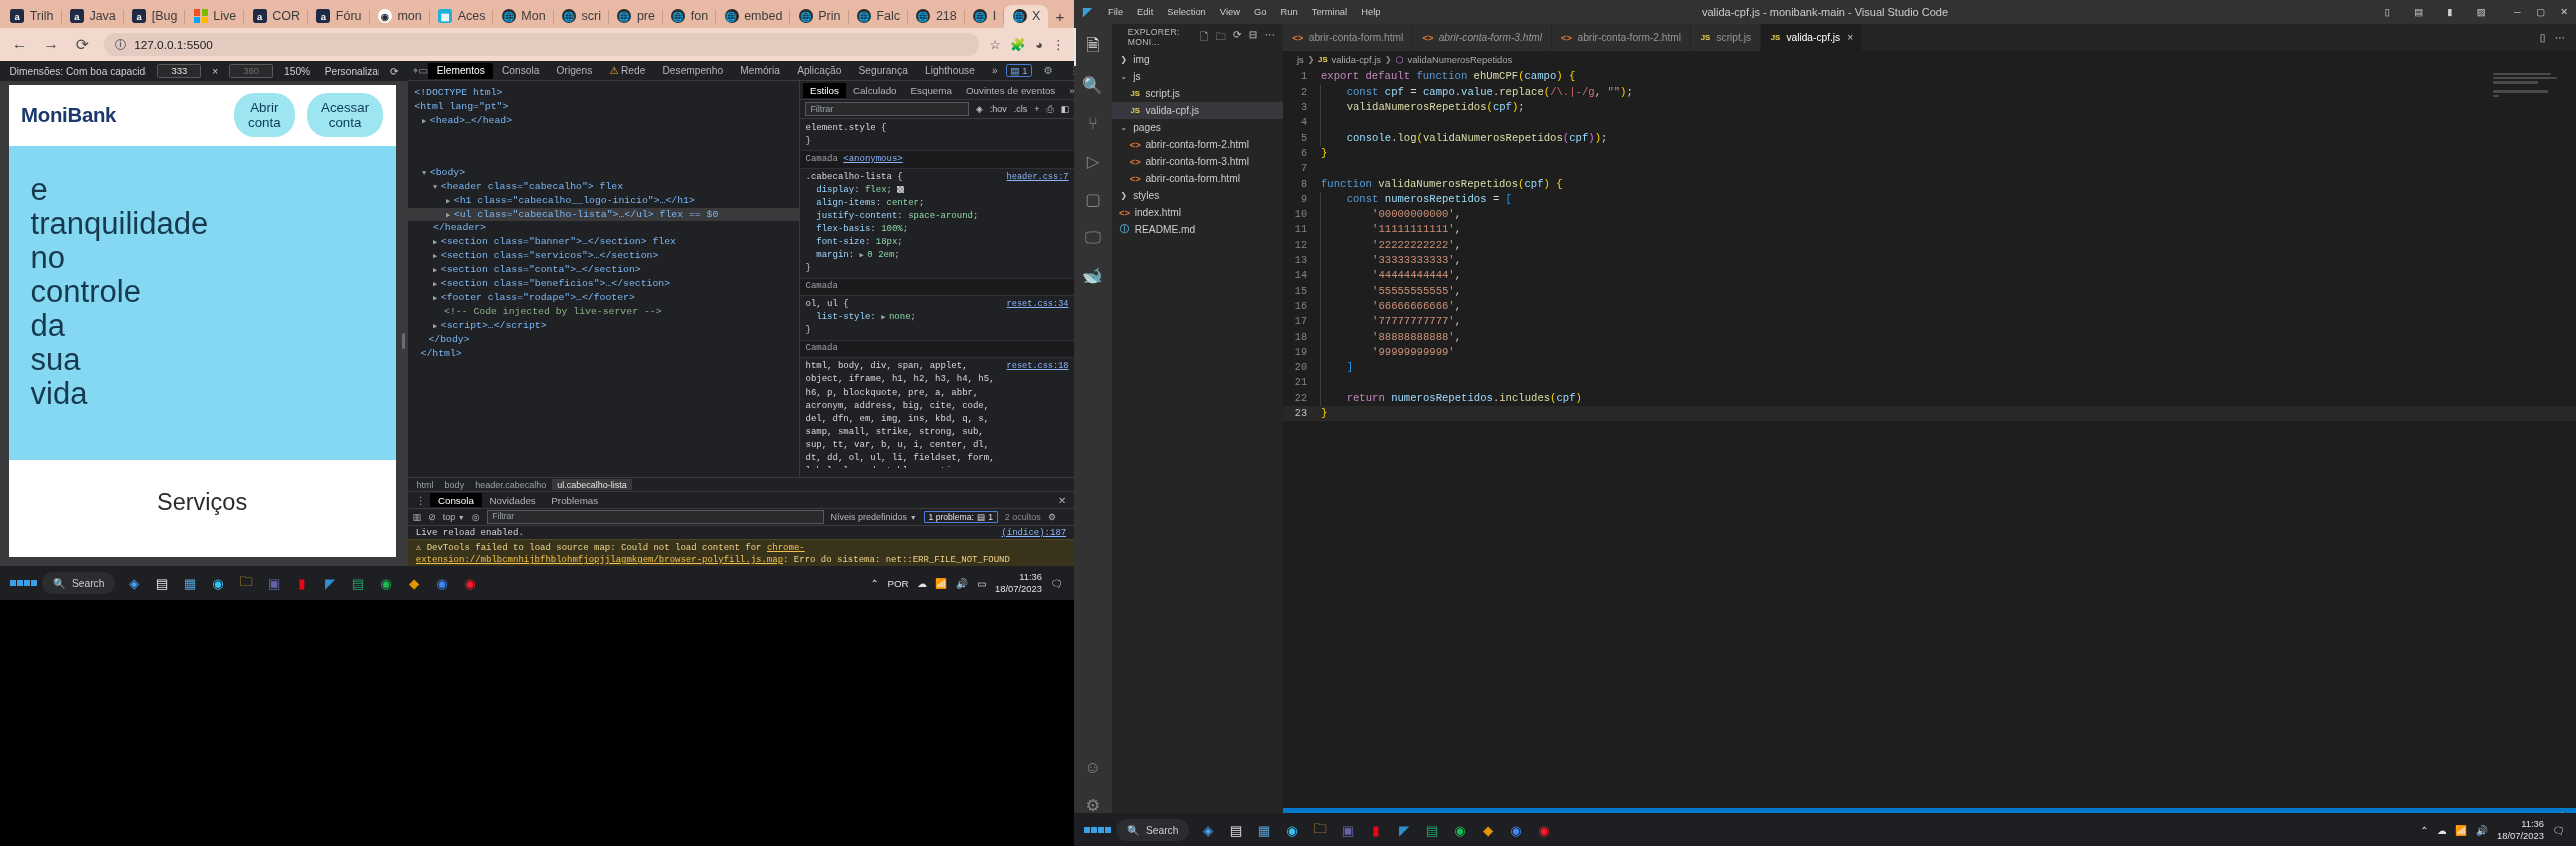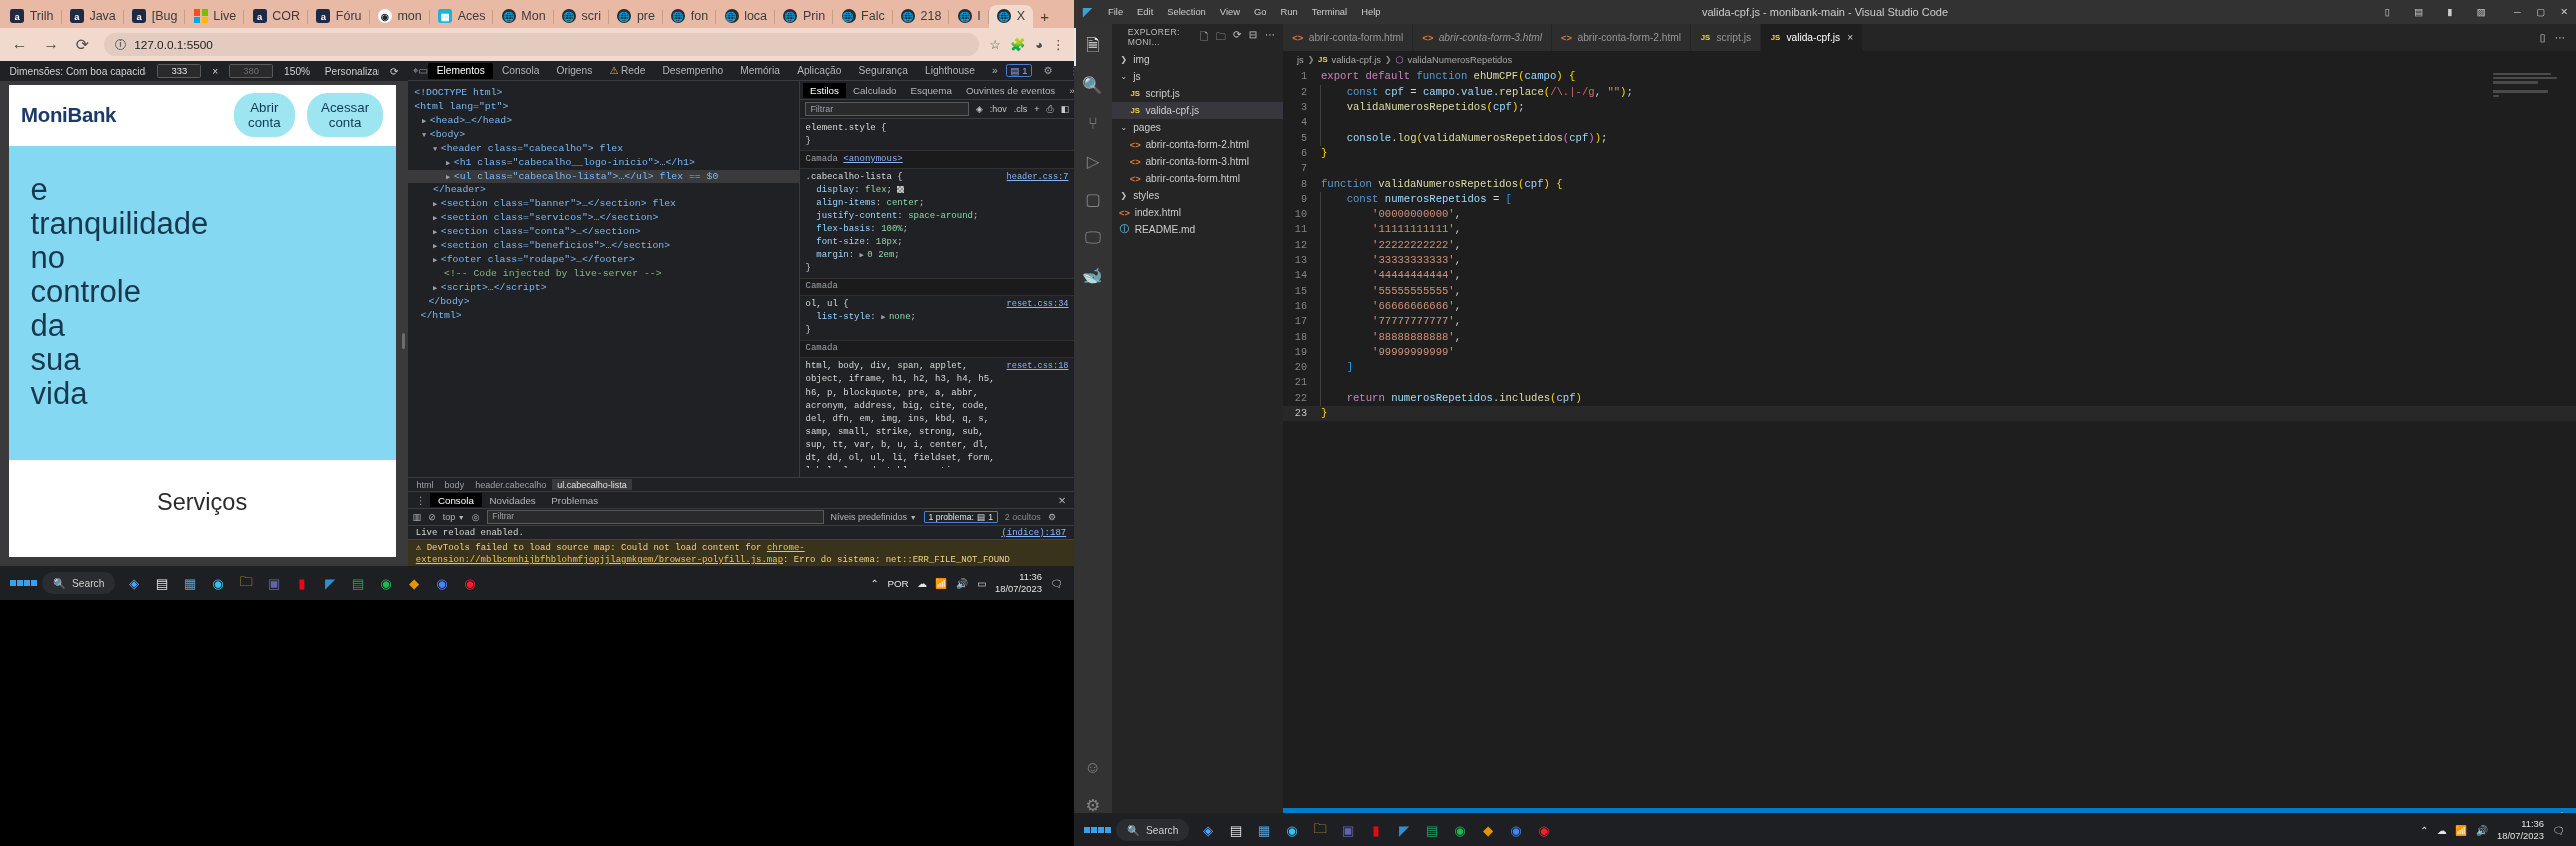--- a/index.html
+++ b/index.html
@@ -275,21 +275,21 @@
     <div class="ctab">
         <span class="favicon fv-globe">🌐</span>
         <span class="tlabel">pre</span>
       </div>
     <div class="ctab">
         <span class="favicon fv-globe">🌐</span>
         <span class="tlabel">fon</span>
       </div>
     <div class="ctab">
         <span class="favicon fv-globe">🌐</span>
-        <span class="tlabel">loca</span>
+        <span class="tlabel">embed</span>
       </div>
     <div class="ctab">
         <span class="favicon fv-globe">🌐</span>
         <span class="tlabel">Prin</span>
       </div>
     <div class="ctab">
         <span class="favicon fv-globe">🌐</span>
         <span class="tlabel">Falc</span>
       </div>
     <div class="ctab">
@@ -398,21 +398,21 @@
           <span class="dticon">⋮</span>
           <span class="dticon">✕</span>
         </span>
       </div>
 
       <div id="dtbody">
         <div id="tree">
           <div class="tl"><span class="tag">&lt;!DOCTYPE html&gt;</span></div>
           <div class="tl"><span class="tag">&lt;html lang="pt"&gt;</span></div>
           <div class="tl" style="padding-left:14px;"><span class="tri">▶</span><span class="tag">&lt;head&gt;…&lt;/head&gt;</span></div>
-          <div class="tl" style="padding-left:14px;"><span class="tri">▼</span><span class="tag">&lt;body&gt;</span></div>
+          <div class="tl" style="padding-left:14px;margin-top:38px;"><span class="tri">▼</span><span class="tag">&lt;body&gt;</span></div>
           <div class="tl" style="padding-left:25px;"><span class="tri">▼</span><span class="tag">&lt;header class="cabecalho"&gt; flex</span></div>
           <div class="tl" style="padding-left:38px;"><span class="tri">▶</span><span class="tag">&lt;h1 class="cabecalho__logo-inicio"&gt;…&lt;/h1&gt;</span></div>
           <div class="tl hl" style="padding-left:38px;"><span class="tri">▶</span><span class="tag">&lt;ul class="cabecalho-lista"&gt;…&lt;/ul&gt; flex == $0</span></div>
           <div class="tl" style="padding-left:25px;"><span class="tag">&lt;/header&gt;</span></div>
           <div class="tl" style="padding-left:25px;"><span class="tri">▶</span><span class="tag">&lt;section class="banner"&gt;…&lt;/section&gt; flex</span></div>
           <div class="tl" style="padding-left:25px;"><span class="tri">▶</span><span class="tag">&lt;section class="servicos"&gt;…&lt;/section&gt;</span></div>
           <div class="tl" style="padding-left:25px;"><span class="tri">▶</span><span class="tag">&lt;section class="conta"&gt;…&lt;/section&gt;</span></div>
           <div class="tl" style="padding-left:25px;"><span class="tri">▶</span><span class="tag">&lt;section class="beneficios"&gt;…&lt;/section&gt;</span></div>
           <div class="tl" style="padding-left:25px;"><span class="tri">▶</span><span class="tag">&lt;footer class="rodape"&gt;…&lt;/footer&gt;</span></div>
           <div class="tl" style="padding-left:36px;"><span class="cmt">&lt;!-- Code injected by live-server --&gt;</span></div>

